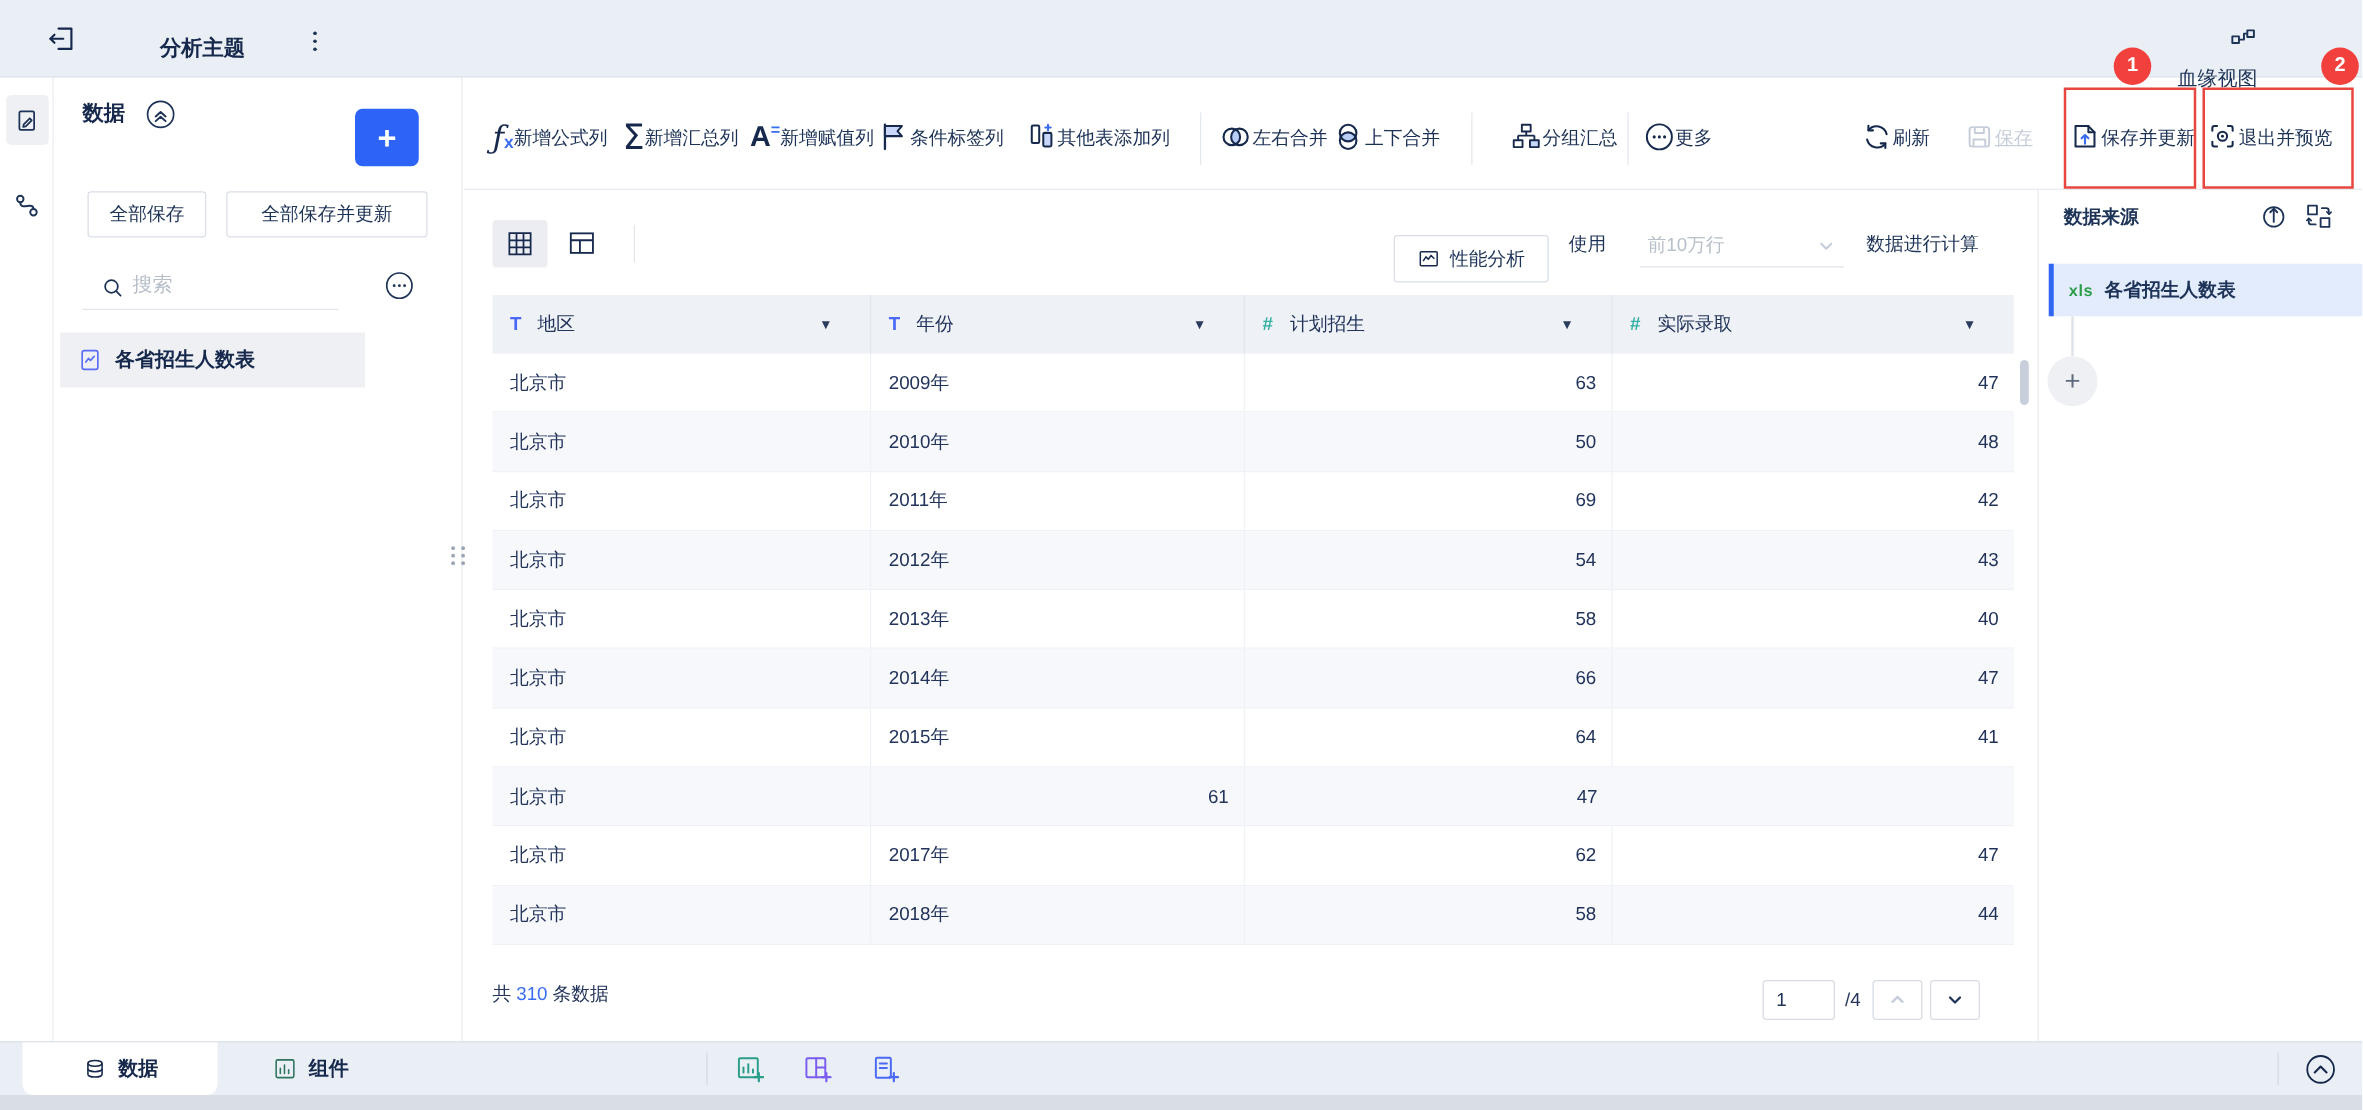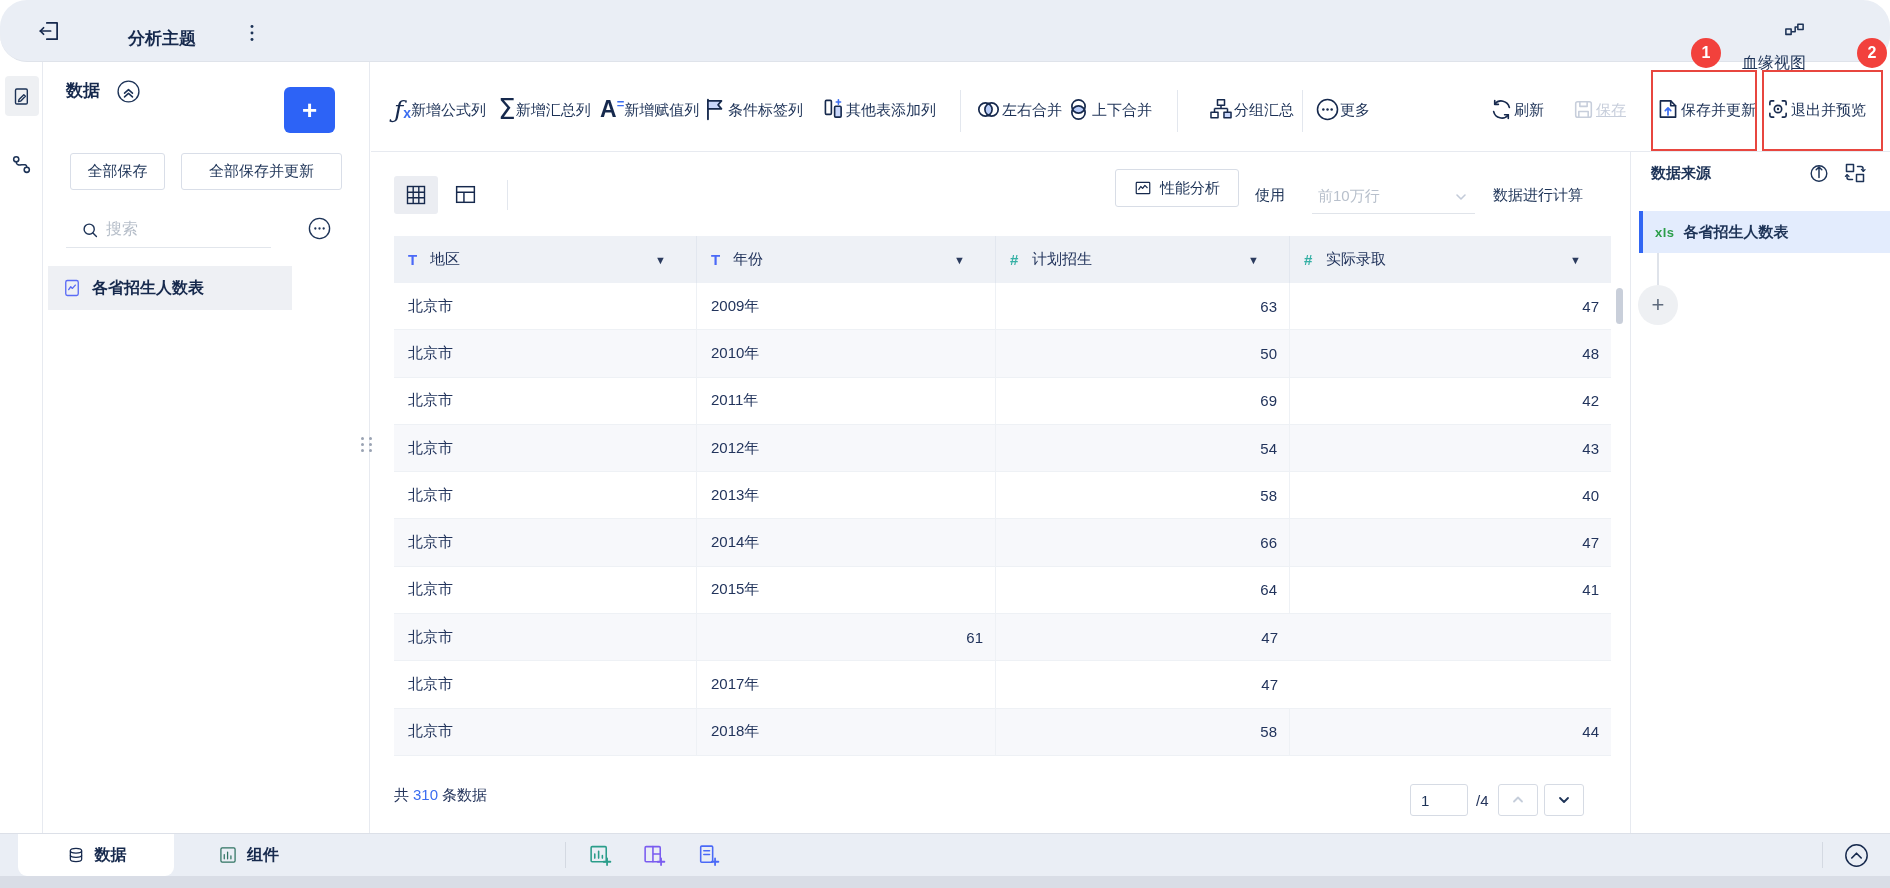--- a/index.html
+++ b/index.html
@@ -2,21 +2,21 @@
 <html><head>
 <meta charset="utf-8">
 <style>
   * { box-sizing: border-box; margin: 0; padding: 0; }
   body { font-family: "Liberation Sans", "DejaVu Sans", sans-serif; background:#fff; }
   .stage { position:relative; width:1890px; height:888px; background:#fff; overflow:hidden; color:#1d3357; }
   .abs { position:absolute; }
   svg { display:block; }
 
   
-  .topbar { left:0; top:0; width:1890px; height:62px; background:#eaeef5; border-bottom:1px solid #dfe3ea; z-index:5;border-radius:27px; }
+  .topbar { left:0; top:0; width:1890px; height:62px; background:#eaeef5; border-bottom:1px solid #dfe3ea; z-index:5; }
   .topbar-title { left:128px; top:27px; font-size:17px; font-weight:bold; color:#16294d; }
   .kebab { left:248px; top:22px; }
   .lineage { left:1742px; top:20px; display:flex; align-items:flex-end; gap:10px; cursor:pointer;flex-direction:column; }
   .lineage-label { font-size:16px; color:#1d3357; }
   .exit-btn { left:36px; top:18px; }
 
   
   .rail { left:0; top:62px; width:43px; height:771px; background:#fff; border-right:1px solid #e7eaf0; }
   .rail-item1 { left:5px; top:14px; width:34px; height:40px; background:#eef0f3; border-radius:4px; display:flex; align-items:center; justify-content:center; }
   .rail-item2 { left:10px; top:91px; }
@@ -49,21 +49,21 @@
   .sum-ic { font-size:28px; color:#16294d; font-family:"DejaVu Sans",sans-serif; }
   .assign-ic { font-size:23px; color:#16294d; font-weight:bold; }
   .assign-ic sup { font-size:13px; color:#3b6df0; }
   .hl-box { position:absolute; border:2px solid #e8463f; z-index:15; pointer-events:none; }
   .badge { position:absolute; width:30px; height:30px; border-radius:50%; background:#f2413c; color:#fff; font-weight:bold; font-size:16px; display:flex; align-items:center; justify-content:center; z-index:20; }
 
   
   .vc-toggle-active { left:394px; top:176px; width:44px; height:38px; background:#ebedf2; border-radius:3px; display:flex; align-items:center; justify-content:center; cursor:pointer; }
   .vc-toggle { left:453px; top:182px; cursor:pointer; }
   .vc-div { left:507px; top:180px; width:1px; height:30px; background:#e3e7ee; }
-  .perf-btn { left:1115px; top:169px; width:124px; height:38px; border:1px solid #d8dde6; border-radius:3px; background:#fff; display:flex; align-items:center; justify-content:center; gap:8px; font-size:15px; color:#1d3357; cursor:pointer; }
+  .perf-btn { left:1115px; top:188px; width:124px; height:38px; border:1px solid #d8dde6; border-radius:3px; background:#fff; display:flex; align-items:center; justify-content:center; gap:8px; font-size:15px; color:#1d3357; cursor:pointer; }
   .use-label { left:1255px; top:186px; font-size:15px; color:#1d3357; }
   .row-select { left:1312px; top:180px; width:163px; height:34px; border-bottom:1px solid #e0e4ea; display:flex; align-items:center; justify-content:space-between; padding:0 6px; cursor:default; }
   .row-select .val { font-size:15px; color:#b8c0cc; }
   .compute-label { left:1493px; top:186px; font-size:15px; color:#1d3357; }
 
   
   .thead { left:394px; top:236px; width:1217px; height:47px; background:#eef1f6; display:grid; grid-template-columns:303px 299px 294px 321px; z-index:2; }
   .th { display:flex; align-items:center; padding-left:14px; border-right:1px solid #e2e7ef; cursor:pointer; position:relative; }
   .th:last-child { border-right:none; }
   .th .tmark { font-size:15px; font-weight:bold; color:#4a69f7; width:22px; }
@@ -429,20 +429,21 @@
         <div class="tcell num">41</div>
       </div>
       <div class="trow alt">
         <div class="tcell">北京市</div>
         <div class="tcell num">61</div>
         <div class="tcell num">47</div>
       </div>
       <div class="trow">
         <div class="tcell">北京市</div>
         <div class="tcell">2017年</div>
+        <div class="tcell num">62</div>
         <div class="tcell num">47</div>
       </div>
       <div class="trow alt">
         <div class="tcell">北京市</div>
         <div class="tcell">2018年</div>
         <div class="tcell num">58</div>
         <div class="tcell num">44</div>
       </div>
     </div>
   <div class="abs vscroll"></div>

